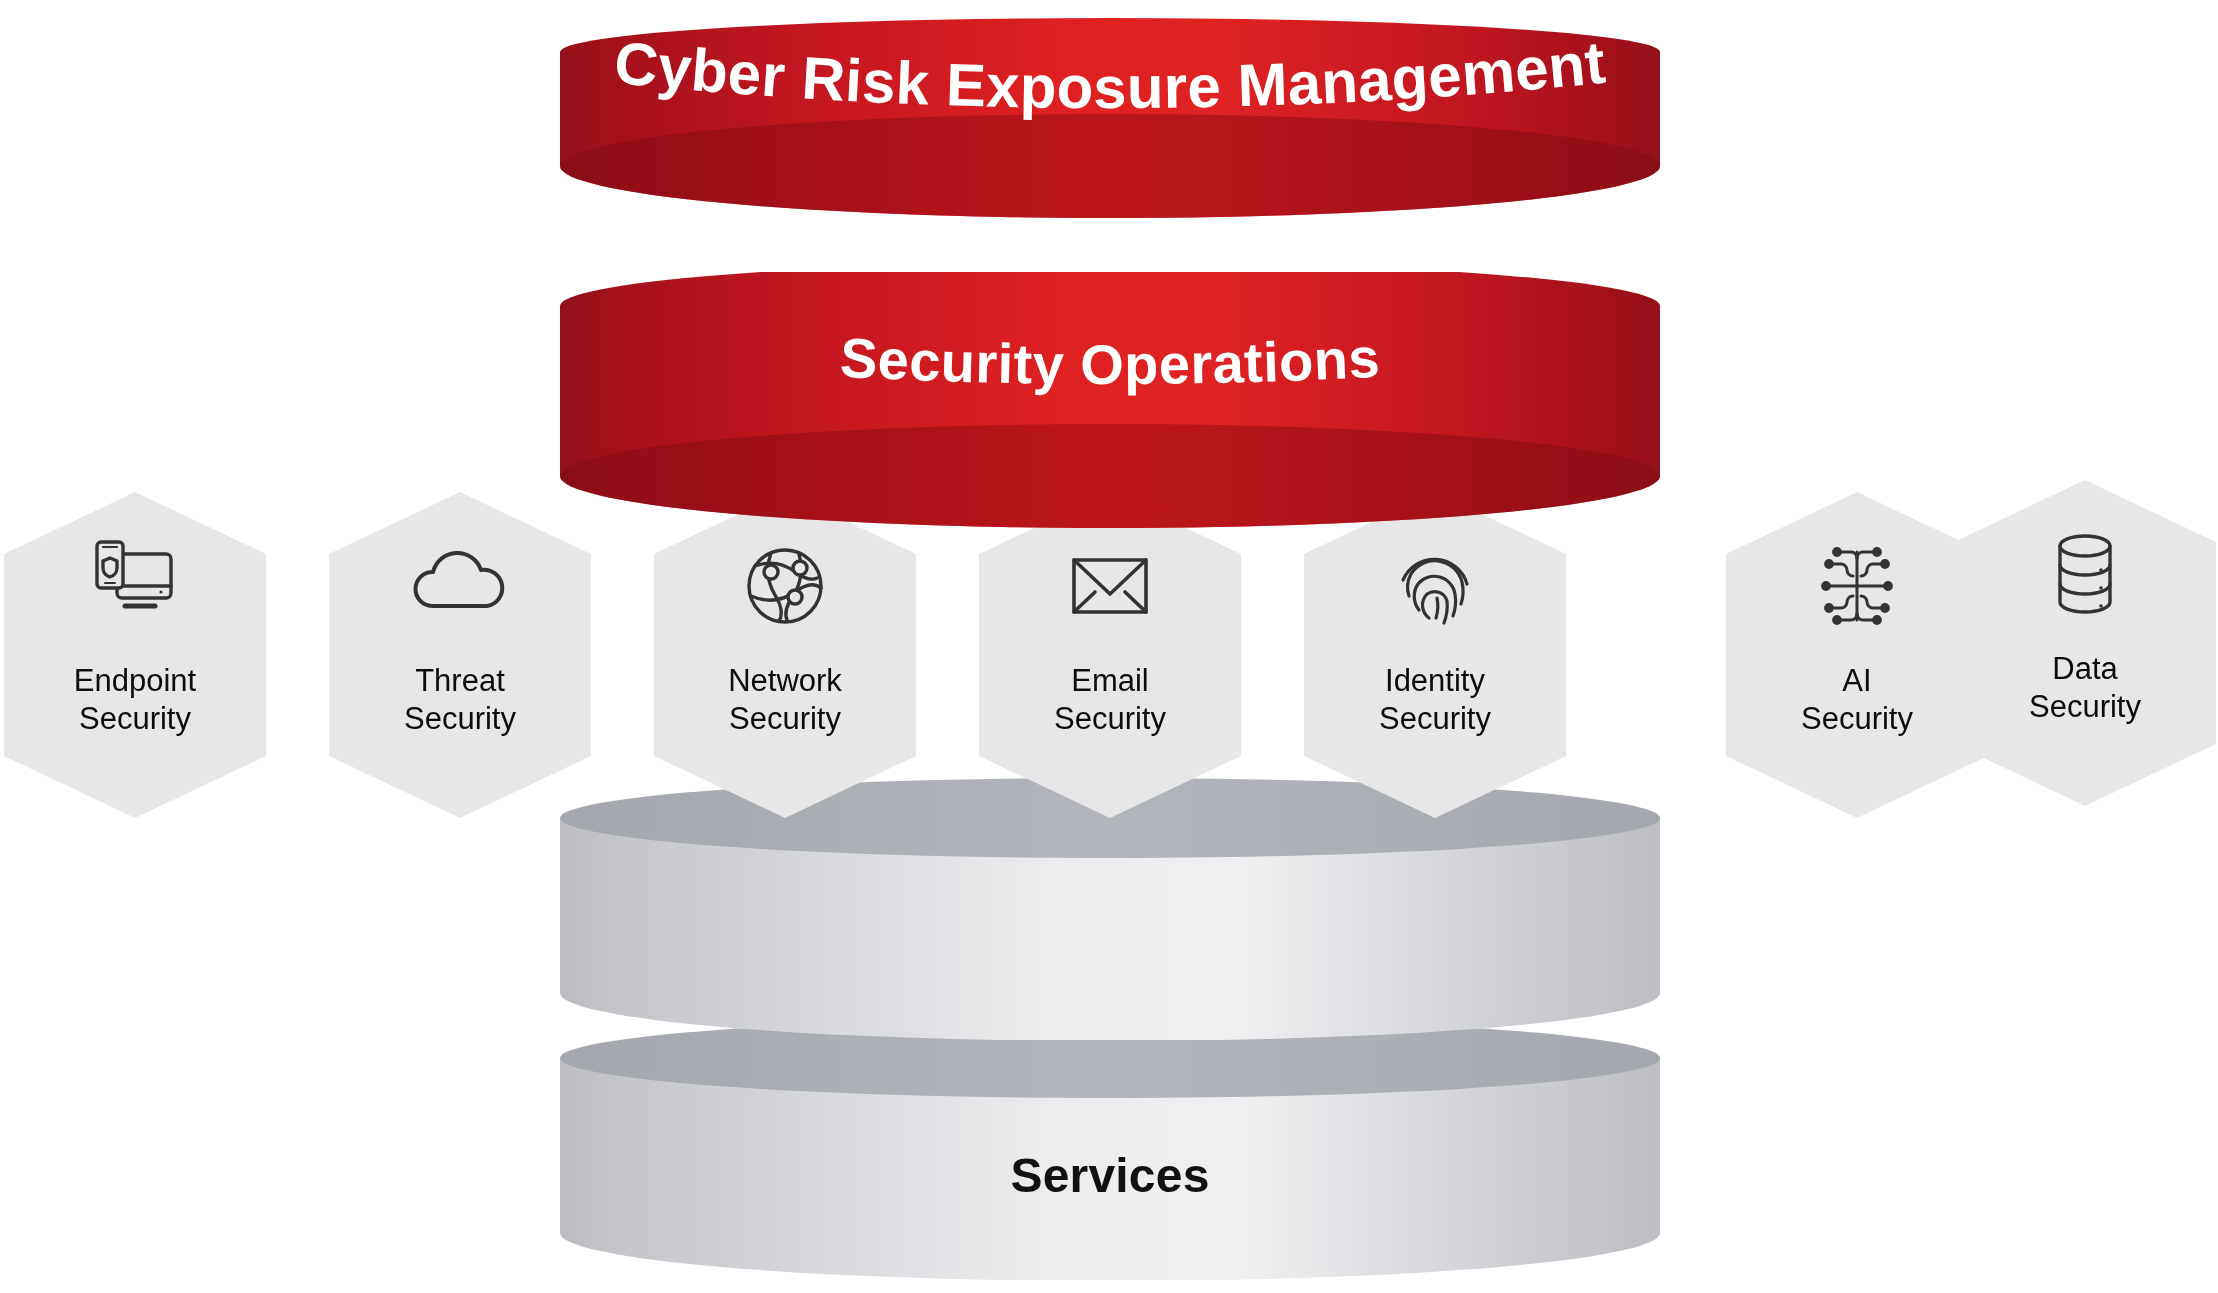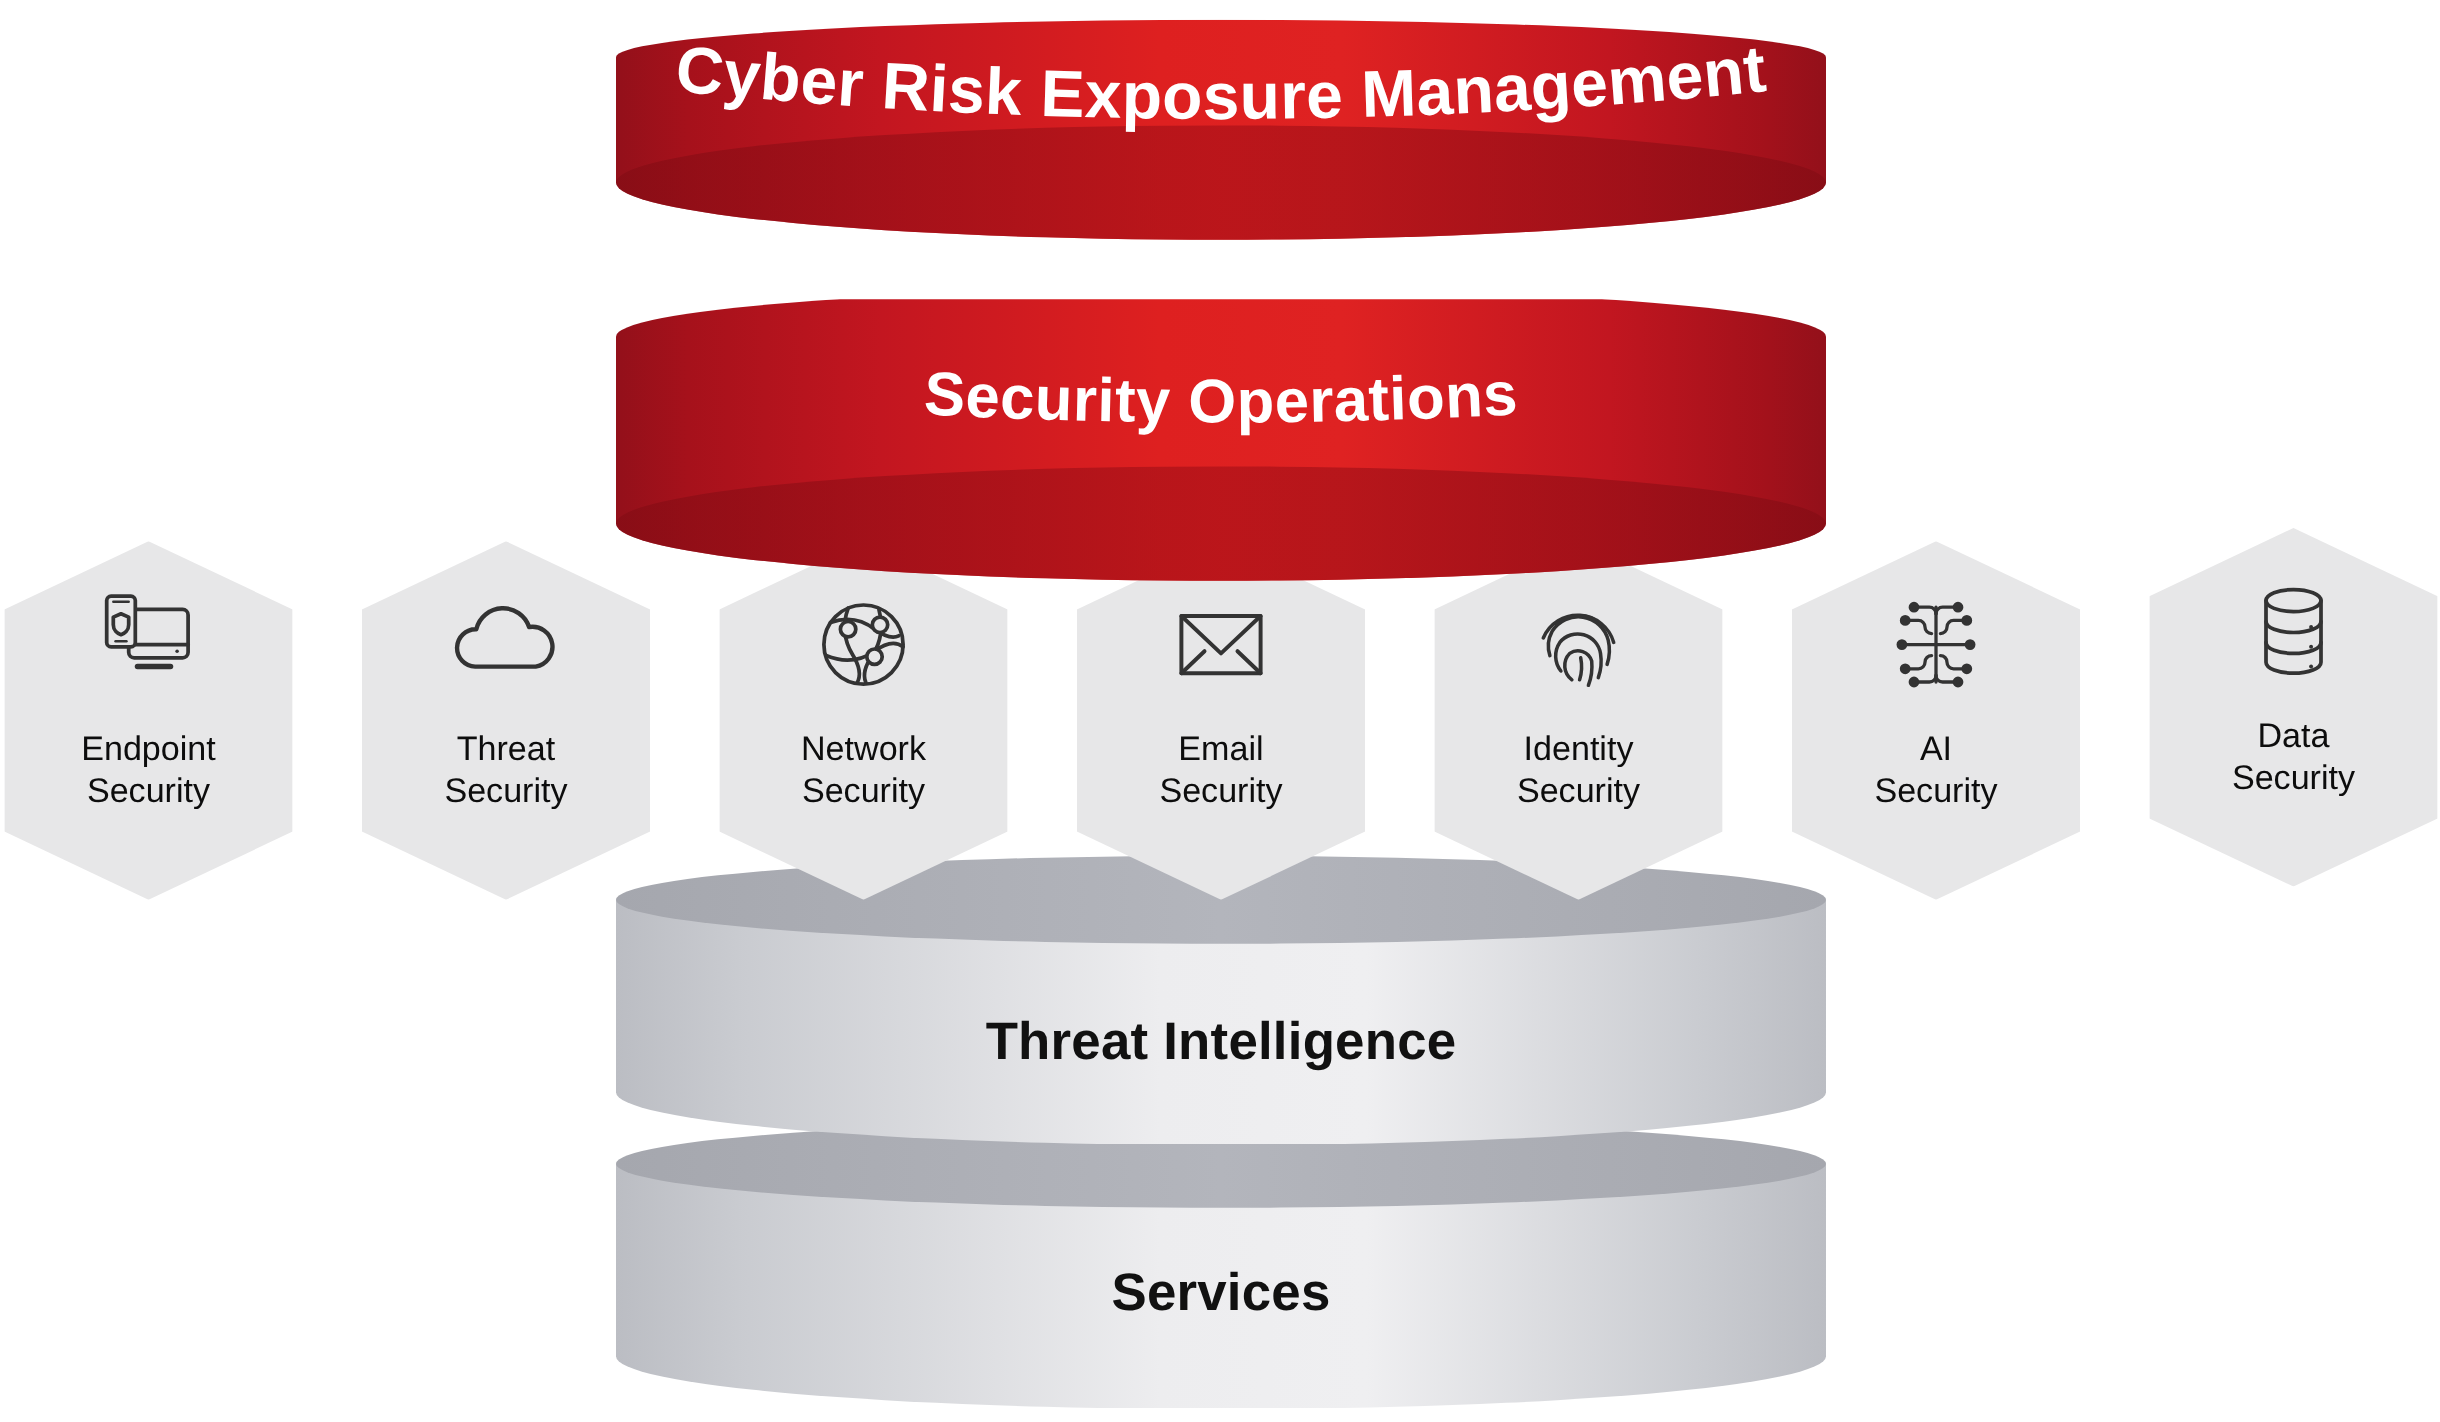--- a/index.html
+++ b/index.html
@@ -104,21 +104,20 @@
         </linearGradient>
         <linearGradient id="gtop1" x1="0" y1="0" x2="1" y2="0">
           <stop offset="0" stop-color="#A5A7AE"></stop>
           <stop offset="0.5" stop-color="#B3B5BC"></stop>
           <stop offset="1" stop-color="#A5A7AE"></stop>
         </linearGradient>
       </defs>
       <path d="M0,40 L0,215 A550,48 0 0 0 1100,215 L1100,40 Z" fill="url(#gbody1)"></path>
       <ellipse cx="550" cy="40" rx="550" ry="40" fill="url(#gtop1)"></ellipse>
     </svg>
-    <div class="cyl-label dark" style="top:142px; font-size:48px;">Threat Intelligence</div>
   </div>
 
   <div class="shield-wrap" style="left:4px; top:492px;">
     <div class="shield-bg">
       <svg width="262" height="326" viewBox="0 0 262 326">
         <path d="M131,0 L262,62 L262,264 L131,326 L0,264 L0,62 Z" fill="#E7E7E8"></path>
       </svg>
     </div>
     <div class="shield-icon">
       <svg viewBox="0 0 104 104" fill="none" stroke="#333333" stroke-width="3.4" stroke-linecap="round" stroke-linejoin="round">
@@ -204,21 +203,21 @@
         <path d="M36 76 a22 22 0 0 1 -1 -26 a21 21 0 0 1 37 10 a44 44 0 0 1 -2 22"></path>
         <path d="M46 84 a16 16 0 0 1 -2 -24 a13 13 0 0 1 20 7 a48 48 0 0 1 -3 22"></path>
         <path d="M53 84 a40 40 0 0 0 1 -20"></path>
         <path d="M32 34 a30 30 0 0 1 34 -5"></path>
       </svg>
     </div>
     <div class="shield-label">Identity
 Security</div>
   </div>
 
-  <div class="shield-wrap" style="left:1629px; top:492px;">
+  <div class="shield-wrap" style="left:1726px; top:492px;">
     <div class="shield-bg">
       <svg width="262" height="326" viewBox="0 0 262 326">
         <path d="M131,0 L262,62 L262,264 L131,326 L0,264 L0,62 Z" fill="#E7E7E8"></path>
       </svg>
     </div>
     <div class="shield-icon">
       <svg viewBox="0 0 104 104" fill="none" stroke="#333333" stroke-width="3" stroke-linecap="round" stroke-linejoin="round">
         <path d="M52 18 V86"></path>
         <path d="M34 18 h12 a6 6 0 0 1 6 6"></path>
         <path d="M70 18 h-12 a6 6 0 0 0 -6 6"></path>

